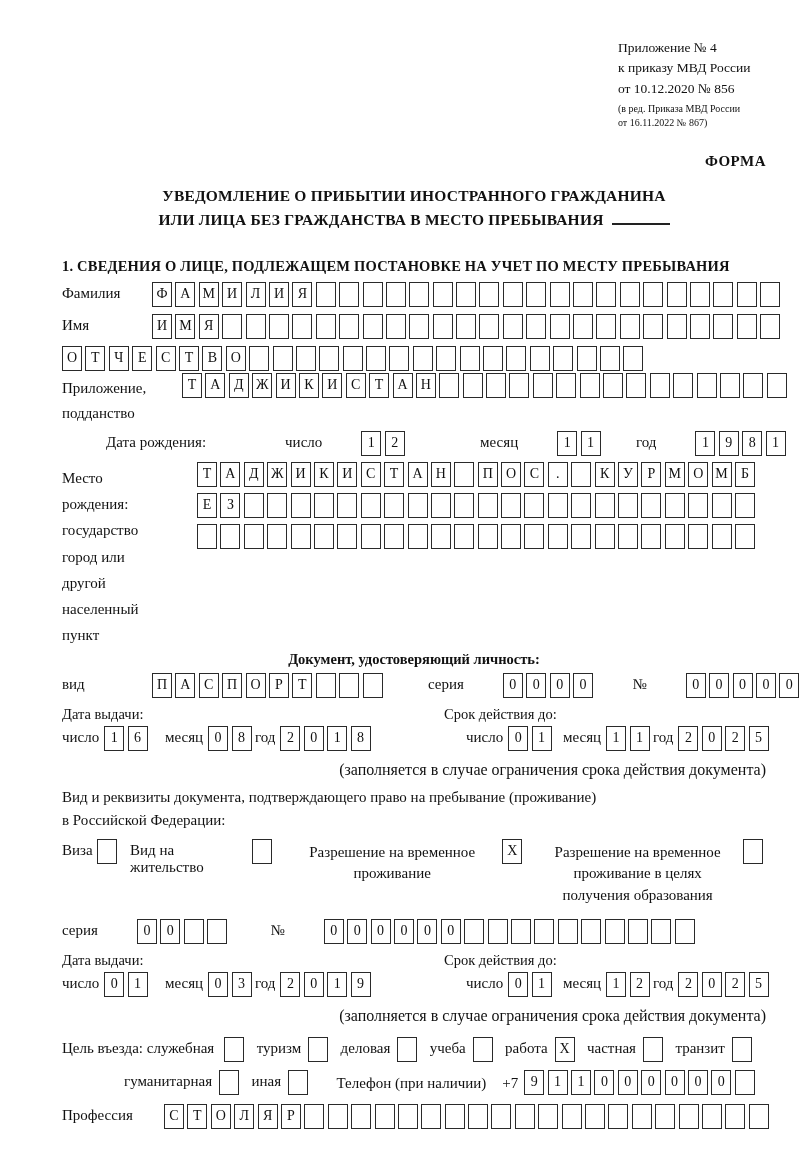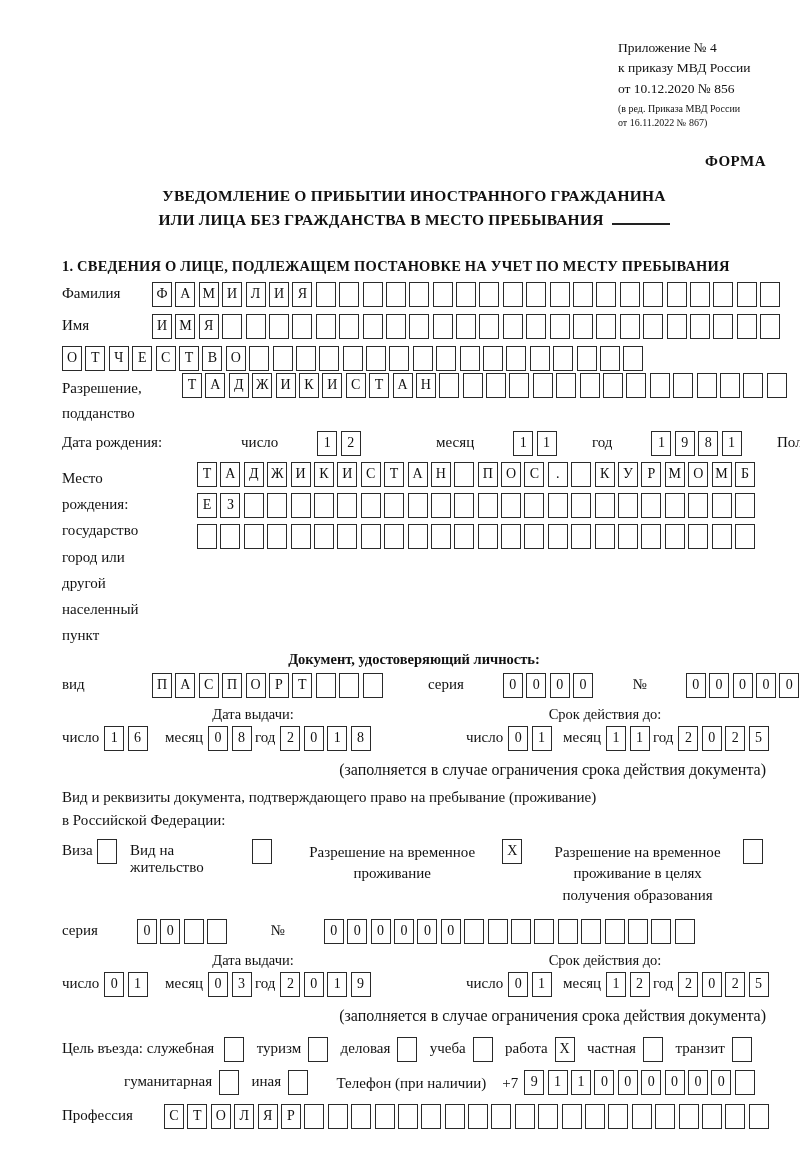--- a/index.html
+++ b/index.html
@@ -32,21 +32,21 @@
     font-size:14px;line-height:1;
   }
   .w58{width:58px;} .w105{width:105px;} .w88{width:88px;} .w103{width:103px;} .w70{width:70px;}
   .gap8{width:8px;flex:0 0 auto;} .gap14{width:14px;flex:0 0 auto;}
   .stack > .cells{display:flex;margin-bottom:6px;}
   .center-b{font-weight:bold;text-align:center;margin-top:8px;font-size:14.5px;}
   .inline-lbl{padding-top:3px;margin:0 7px 0 0;flex:0 0 auto;}
   .twocol{display:flex;margin-top:8px;}
   .col-l{width:382px;flex:0 0 auto;}
   .col-r{flex:1;}
-  .subhead{text-align:center;font-size:14.5px;font-family:Liberation Serif, serif;}
+  .subhead{font-size:14.5px;font-family:Liberation Serif, serif;}
   .dgroup{display:flex;align-items:flex-start;margin-top:3px;}
   .dgroup .inline-lbl{margin-right:5px;}
   .small-note{font-size:16px;text-align:right;margin-top:10px;}
   .cbrow{display:flex;align-items:flex-start;margin-top:10px;}
   .cbgrp{display:flex;align-items:flex-start;margin-right:14px;}
   .cbgrp .cbl{padding-top:3px;margin-right:7px;}
   .cbl-c{text-align:center;line-height:1.45;}
   .w200{width:206px;} .w186{width:196px;}
   .purpose{display:flex;align-items:center;margin-top:12px;flex-wrap:nowrap;}
   .purpose .cbgrp{margin-right:9px;}
@@ -165,21 +165,21 @@
         <span class="cell"></span>
         <span class="cell"></span>
         <span class="cell"></span>
         <span class="cell"></span>
         <span class="cell"></span>
       </span>
   </div>
 
   <div class="row" style="margin-top:2px;">
     <span class="lbl w88 lbl-2l">
-      <span>Разрешение,</span><br>
+      <span>Приложение,</span><br>
       <span>подданство</span>
     </span>
     <span class="cells">
         <span class="cell">Т</span>
         <span class="cell">А</span>
         <span class="cell">Д</span>
         <span class="cell">Ж</span>
         <span class="cell">И</span>
         <span class="cell">К</span>
         <span class="cell">И</span>
@@ -198,21 +198,21 @@
         <span class="cell"></span>
         <span class="cell"></span>
         <span class="cell"></span>
         <span class="cell"></span>
         <span class="cell"></span>
         <span class="cell"></span>
         <span class="cell"></span>
       </span>
   </div>
 
-  <div class="row" style="margin-top:4px;">
+  <div class="row" style="margin-top:4px;margin-left:44px;">
     <span class="inline-lbl">Дата рождения:</span>
     <span class="gap8"></span>
     <span class="inline-lbl">число</span>
     <span class="cells">
         <span class="cell">1</span>
         <span class="cell">2</span>
       </span>
     <span class="gap8"></span>
     <span class="inline-lbl">месяц</span>
     <span class="cells">

